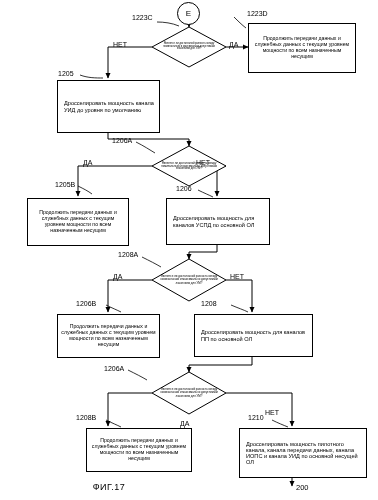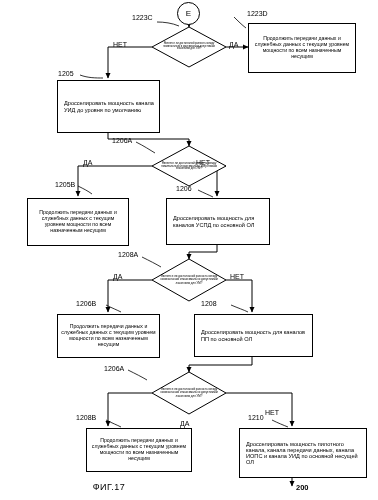--- a/index.html
+++ b/index.html
@@ -162,17 +162,17 @@
     <span>Продолжить передачи данных и служебных данных с текущим уровнем мощности по всем назначенным несущим</span>
   </div>
   <div class="lbl" style="left:76px;top:414px;font-size:7px;">1208B</div>
 
   <div class="node box" style="left:239px;top:428px;width:128px;height:50px;font-size:5.6px;
               justify-content:flex-start;text-align:left;padding-left:6px;">
     <span style="text-align:left;">Дросселировать мощность пилотного канала, канала передачи данных, канала ИОПС и канала УИД по основной несущей ОЛ</span>
   </div>
   <div class="lbl" style="left:248px;top:414px;font-size:7px;">1210</div>
 
-  <div class="lbl" style="left:296px;top:483px;font-size:7.5px;font-weight:bold;">200</div>
+  <div class="lbl" style="left:296px;top:483px;font-size:7.5px;">200</div>
 
   <div class="fig" style="left:-80px;top:482px;font-size:9px;">ФИГ.17</div>
 
 </div>
 
 </body></html>

